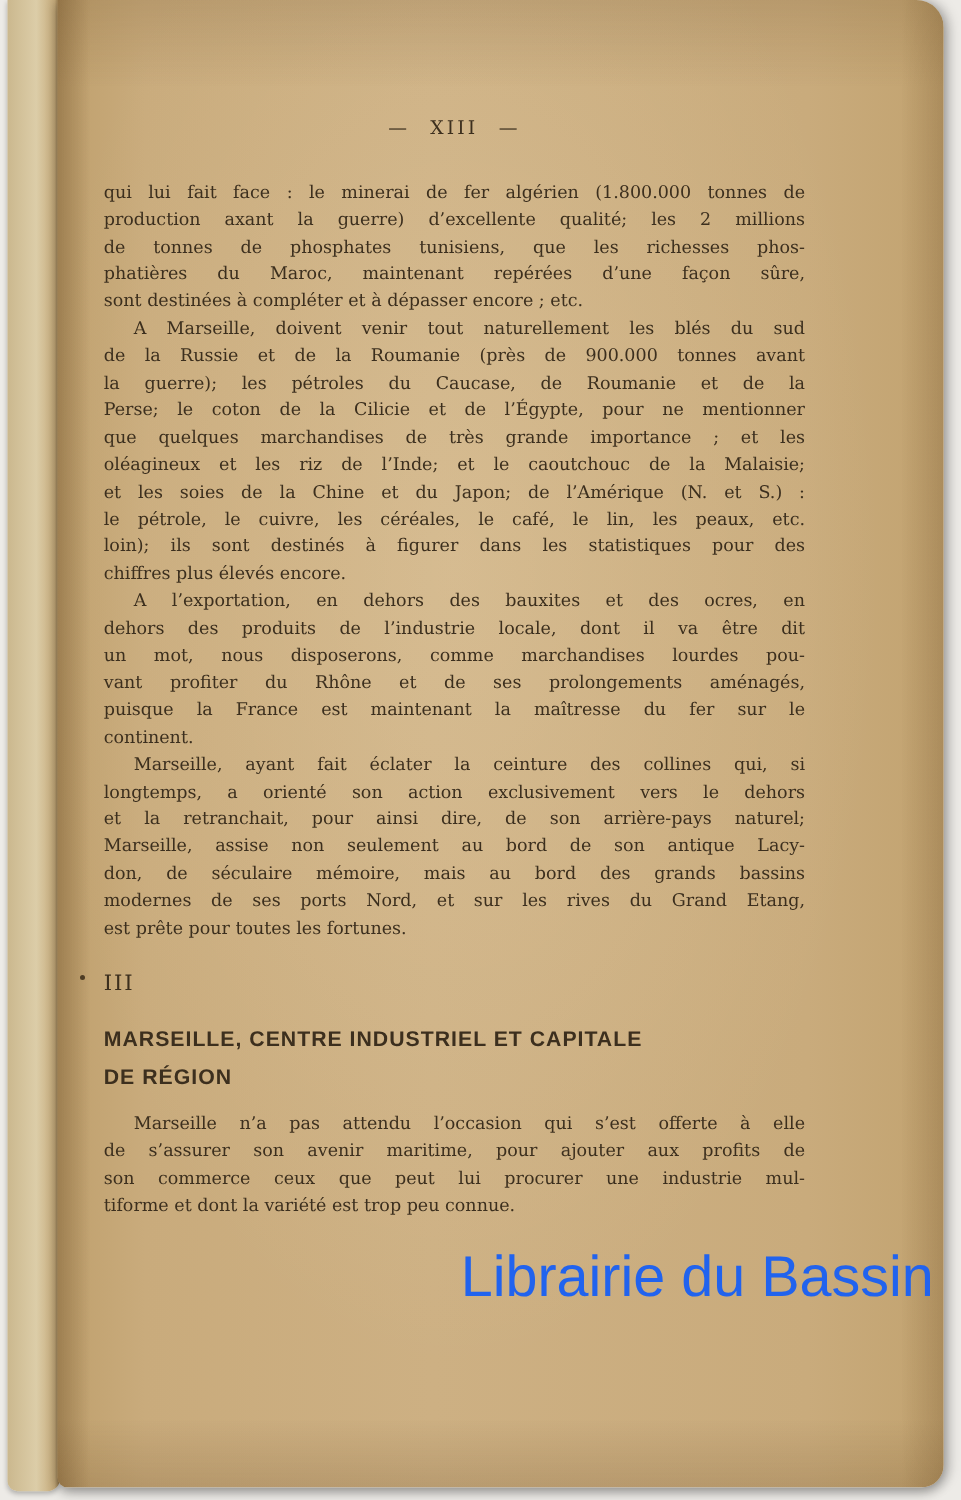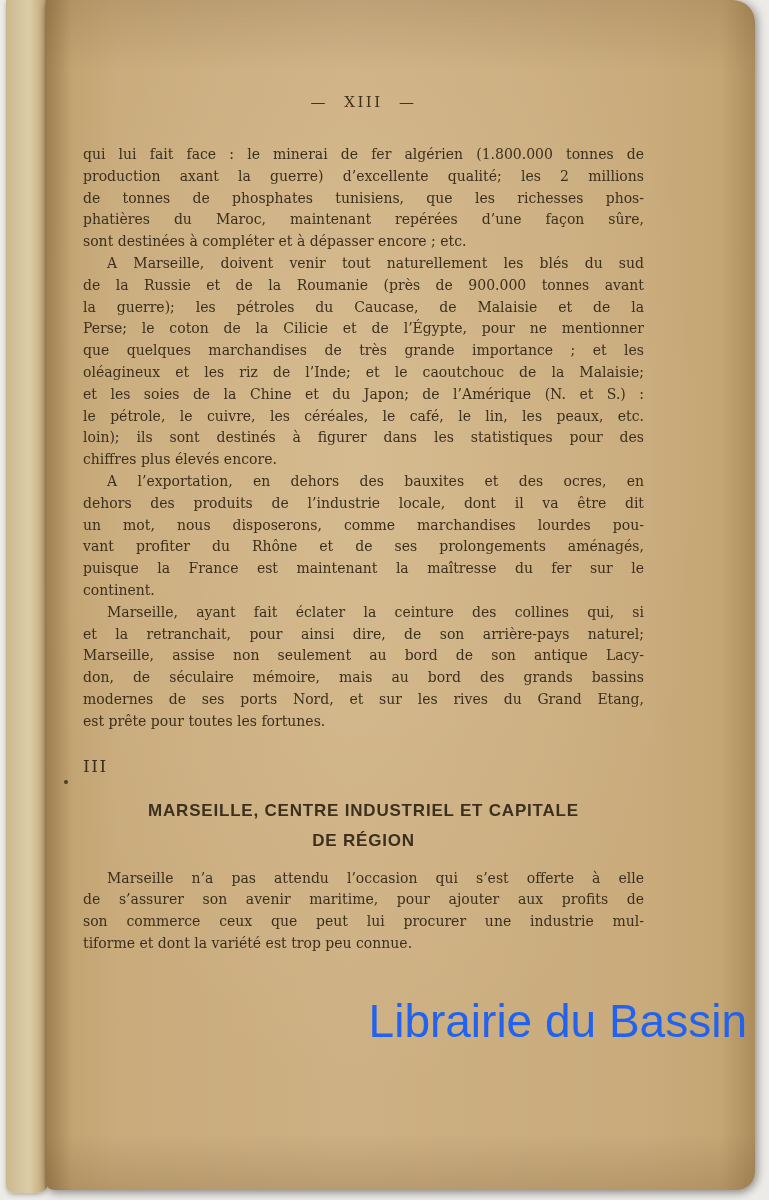--- a/index.html
+++ b/index.html
@@ -43,21 +43,21 @@
   .body-text{font-size:14px;line-height:21.8px;}
   .para{margin:0;}
   .line{text-align:justify;text-align-last:justify;}
   .line.last{text-align-last:left;}
   .para.indent .line.first{text-indent:24px;}
   .section-number{
     margin-top:24px;text-align:left;
     font-size:17px;line-height:18px;letter-spacing:1.5px;
   }
   .section-title{
-    margin-top:21px;text-align:center;
+    margin-top:21px;text-align:left;
     font-family:"Liberation Sans","DejaVu Sans",sans-serif;
     font-weight:bold;font-size:17px;line-height:30px;letter-spacing:.8px;
   }
   .after-block{margin-top:12px;}
   .speck{
     position:absolute;left:18px;top:686px;width:4px;height:4px;border-radius:50%;
     background:rgba(58,44,24,.85);
   }
   .watermark{
     position:absolute;right:22px;top:998px;z-index:5;
@@ -81,39 +81,40 @@
             <div class="para">
               <div class="line first">qui lui fait face : le minerai de fer algérien (1.800.000 tonnes de</div>
               <div class="line">production axant la guerre) d’excellente qualité; les 2 millions</div>
               <div class="line">de tonnes de phosphates tunisiens, que les richesses phos-</div>
               <div class="line">phatières du Maroc, maintenant repérées d’une façon sûre,</div>
               <div class="line last">sont destinées à compléter et à dépasser encore ; etc.</div>
             </div>
             <div class="para indent">
               <div class="line first">A Marseille, doivent venir tout naturellement les blés du sud</div>
               <div class="line">de la Russie et de la Roumanie (près de 900.000 tonnes avant</div>
-              <div class="line">la guerre); les pétroles du Caucase, de Malaisie et de la</div>
+              <div class="line">la guerre); les pétroles du Caucase, de Roumanie et de la</div>
               <div class="line">Perse; le coton de la Cilicie et de l’Égypte, pour ne mentionner</div>
               <div class="line">que quelques marchandises de très grande importance ; et les</div>
               <div class="line">oléagineux et les riz de l’Inde; et le caoutchouc de la Malaisie;</div>
               <div class="line">et les soies de la Chine et du Japon; de l’Amérique (N. et S.) :</div>
               <div class="line">le pétrole, le cuivre, les céréales, le café, le lin, les peaux, etc.</div>
               <div class="line">loin); ils sont destinés à figurer dans les statistiques pour des</div>
               <div class="line last">chiffres plus élevés encore.</div>
             </div>
             <div class="para indent">
               <div class="line first">A l’exportation, en dehors des bauxites et des ocres, en</div>
               <div class="line">dehors des produits de l’industrie locale, dont il va être dit</div>
               <div class="line">un mot, nous disposerons, comme marchandises lourdes pou-</div>
               <div class="line">vant profiter du Rhône et de ses prolongements aménagés,</div>
               <div class="line">puisque la France est maintenant la maîtresse du fer sur le</div>
               <div class="line last">continent.</div>
             </div>
             <div class="para indent">
               <div class="line first">Marseille, ayant fait éclater la ceinture des collines qui, si</div>
+              <div class="line">longtemps, a orienté son action exclusivement vers le dehors</div>
               <div class="line">et la retranchait, pour ainsi dire, de son arrière-pays naturel;</div>
               <div class="line">Marseille, assise non seulement au bord de son antique Lacy-</div>
               <div class="line">don, de séculaire mémoire, mais au bord des grands bassins</div>
               <div class="line">modernes de ses ports Nord, et sur les rives du Grand Etang,</div>
               <div class="line last">est prête pour toutes les fortunes.</div>
             </div>
           </div>
 
         <div class="section-number">III</div>
 

